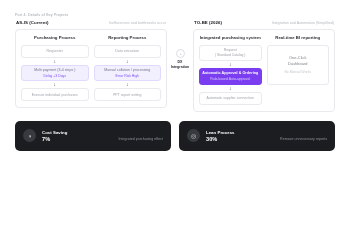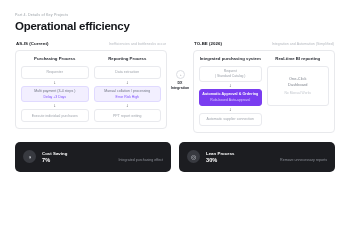--- a/index.html
+++ b/index.html
@@ -202,21 +202,20 @@
     align-self: flex-end;
     padding-bottom: 1px;
   }
 </style>
 </head>
 <body>
 
 <div class="slide">
 
   <div class="eyebrow">Part 4. Details of Key Projects</div>
-  <div class="page-title">Operational efficiency</div>
 
   <div class="columns">
 
     <div class="col-as">
       <div class="col-head">
         <span class="lbl">AS-IS (Current)</span>
         <span class="sub">Inefficiencies and bottlenecks occur</span>
       </div>
       <div class="panel">
 

